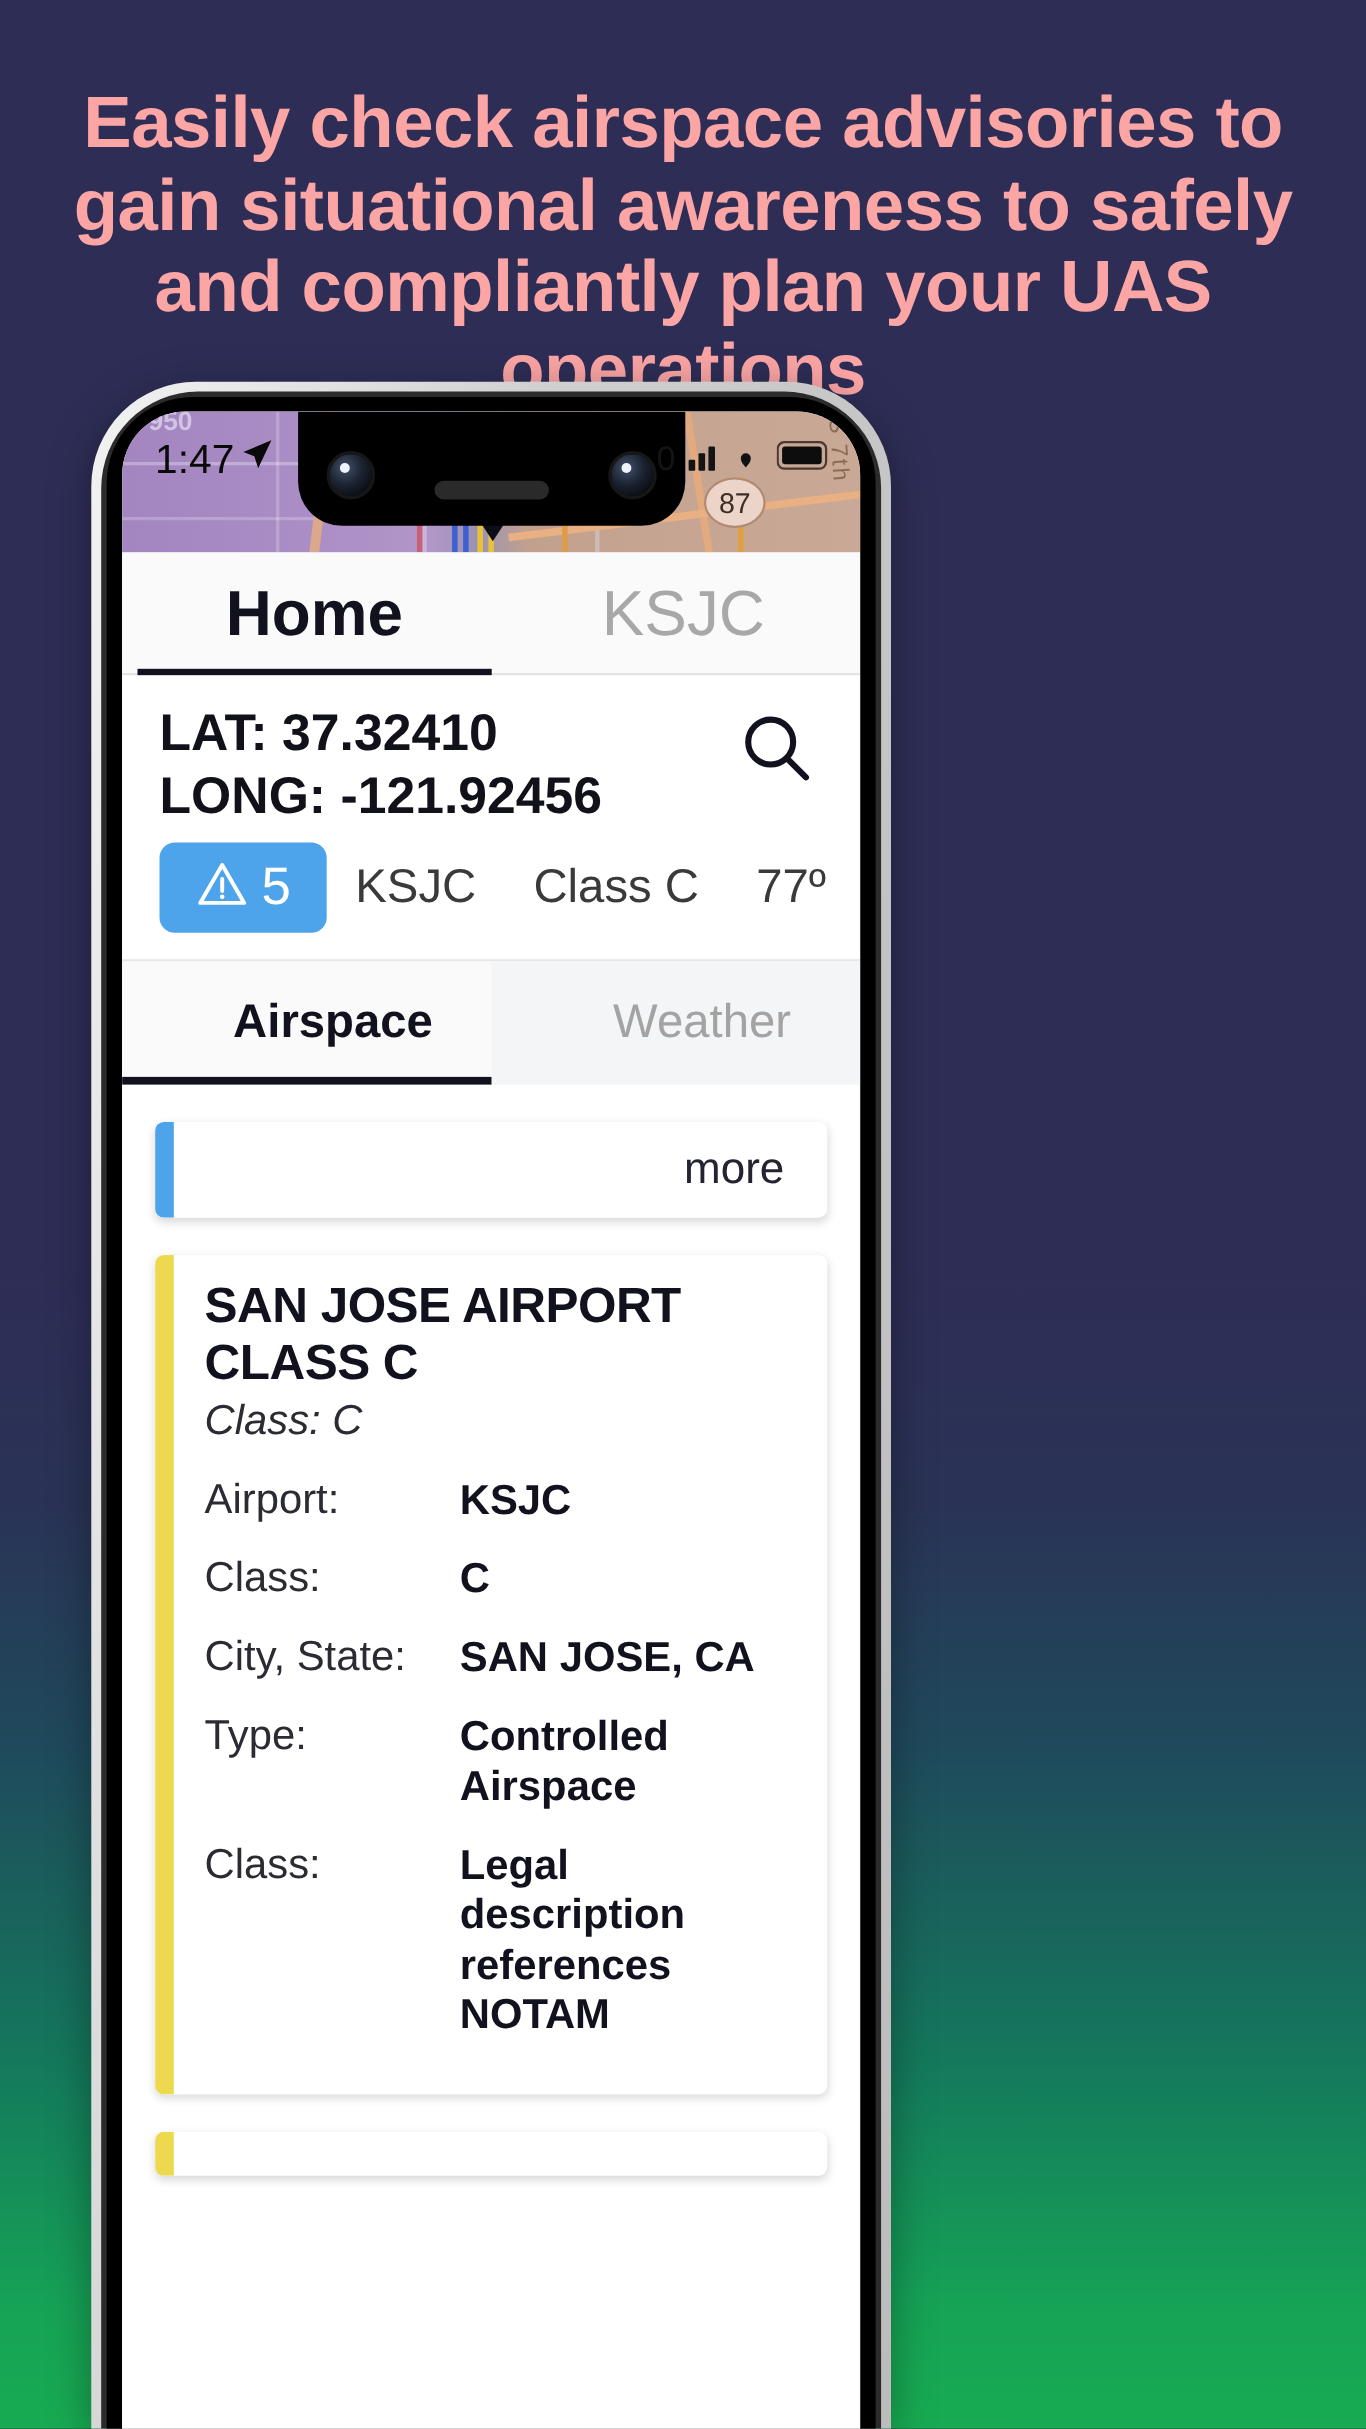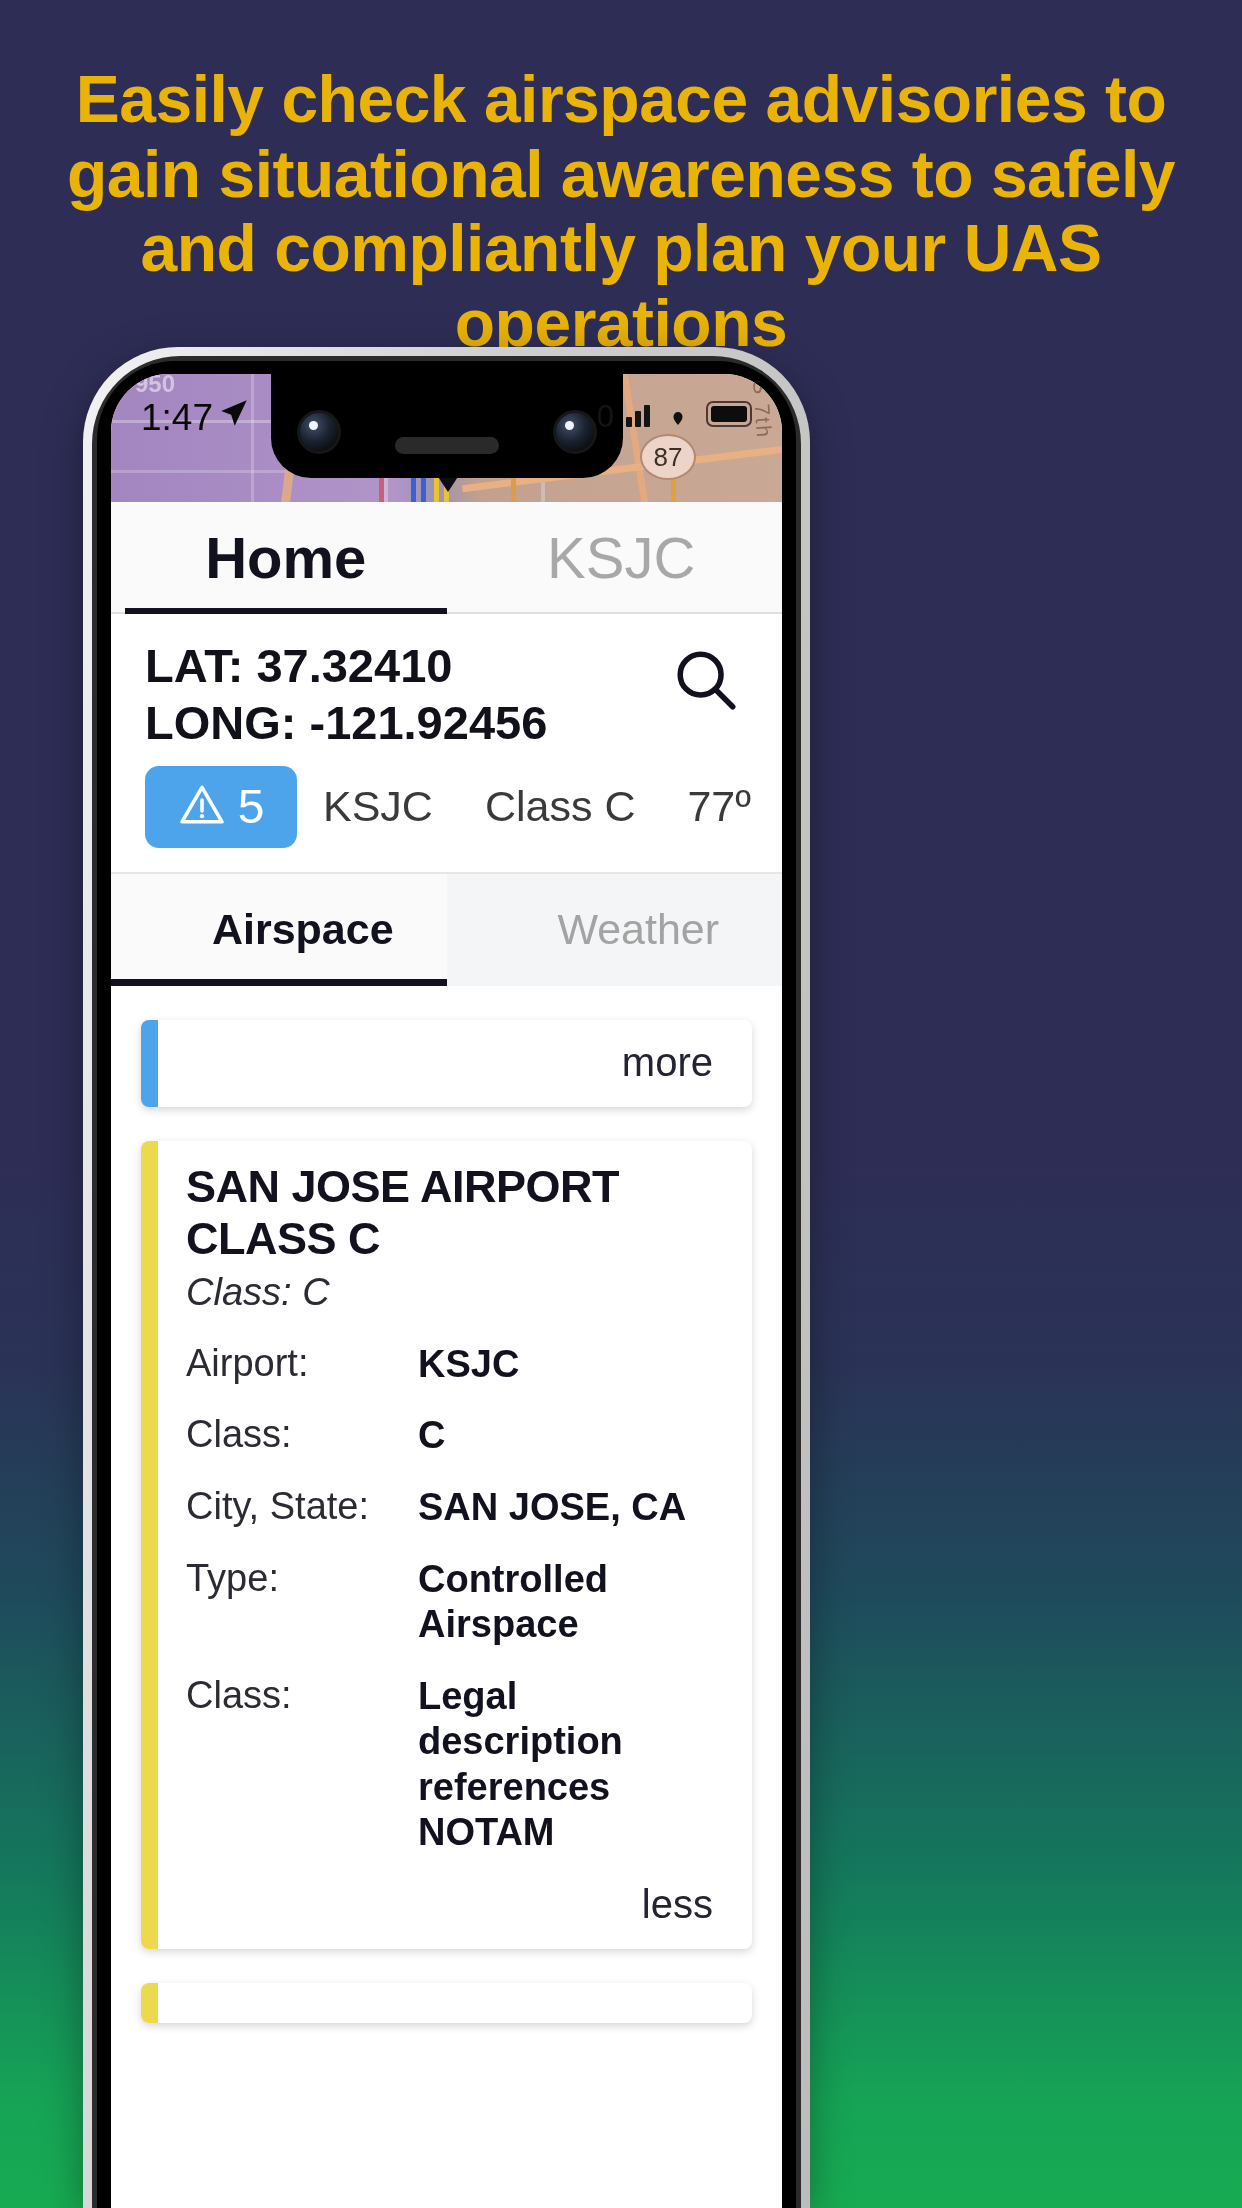--- a/index.html
+++ b/index.html
@@ -19,23 +19,23 @@
       #2a3356 62%,
       #1f4a5c 72%,
       #14795c 85%,
       #16a356 95%,
       #18ab52 100%);
   }
 
   
   #headline {
     position:absolute;
-    top:62px; left:50px; width:1142px;
+    top:74px; left:50px; width:1142px;
     text-align:center;
-    color:#eab308;
+    color:#fca5a5;
     font-size:66px;
     font-weight:bold;
     line-height:1.13;
     letter-spacing:-0.5px;
   }
 
   
   #phone-wrap {
     position:absolute;
     left:83px; top:347px;
@@ -418,21 +418,20 @@
           </div>
           <div class="drow">
             <div class="dlabel">Type:</div>
             <div class="dvalue">Controlled Airspace</div>
           </div>
           <div class="drow">
             <div class="dlabel">Class:</div>
             <div class="dvalue" style="max-width:330px">Legal description references NOTAM</div>
           </div>
 
-          <span class="toggle-link">less</span>
         </div>
       </div>
 
       <div class="card" id="card-next">
         <div class="accent yellow"></div>
         <div class="cardbody"></div>
       </div>
 
     </div>
 

